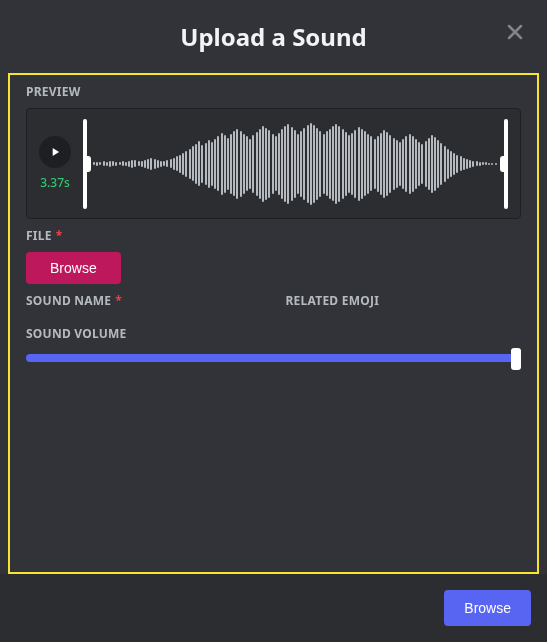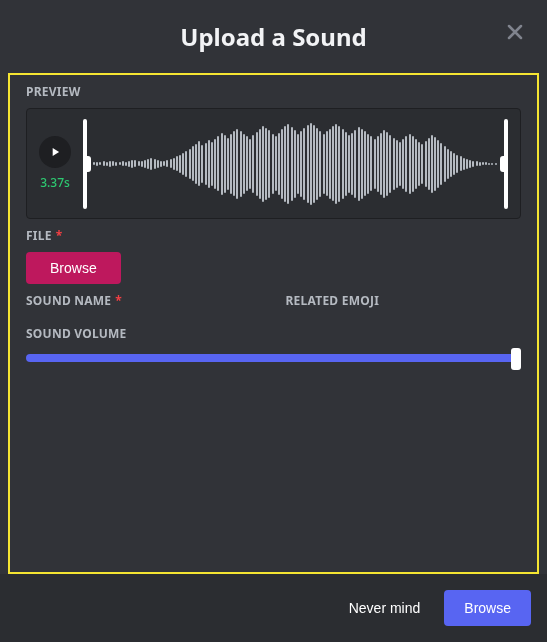--- a/index.html
+++ b/index.html
@@ -427,16 +427,15 @@
     </div>
 
     <div class="label">SOUND VOLUME</div>
     <div class="volume-slider">
       <div class="slider-track"></div>
       <div class="slider-thumb"></div>
     </div>
   </div>
 
   <div class="footer">
-    <button class="cancel-btn">Never mind</button>
     <button class="upload-btn">Browse</button>
   </div>
 </div>
 
 </body></html>

